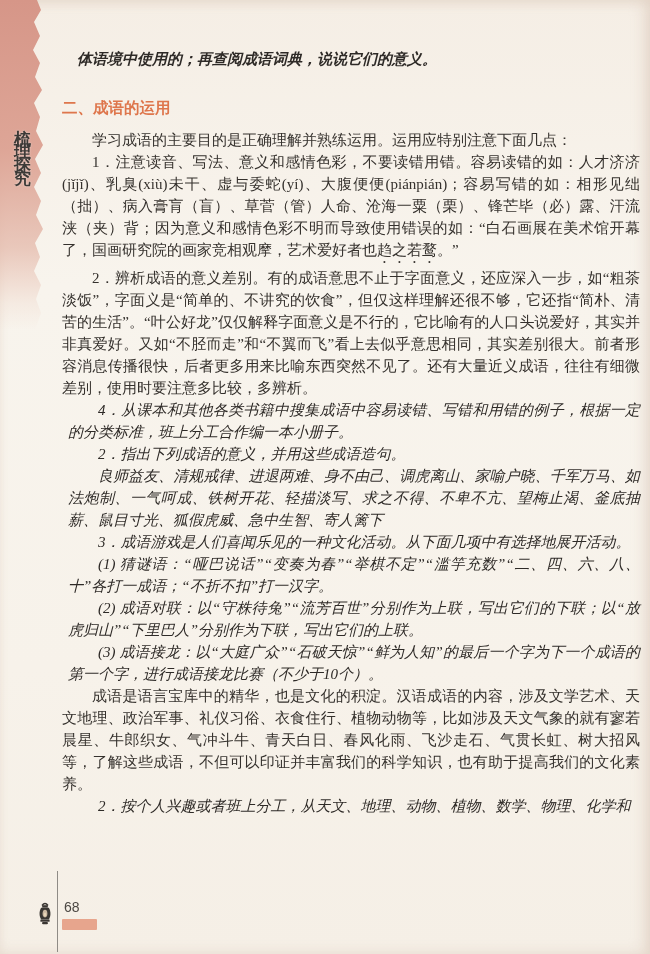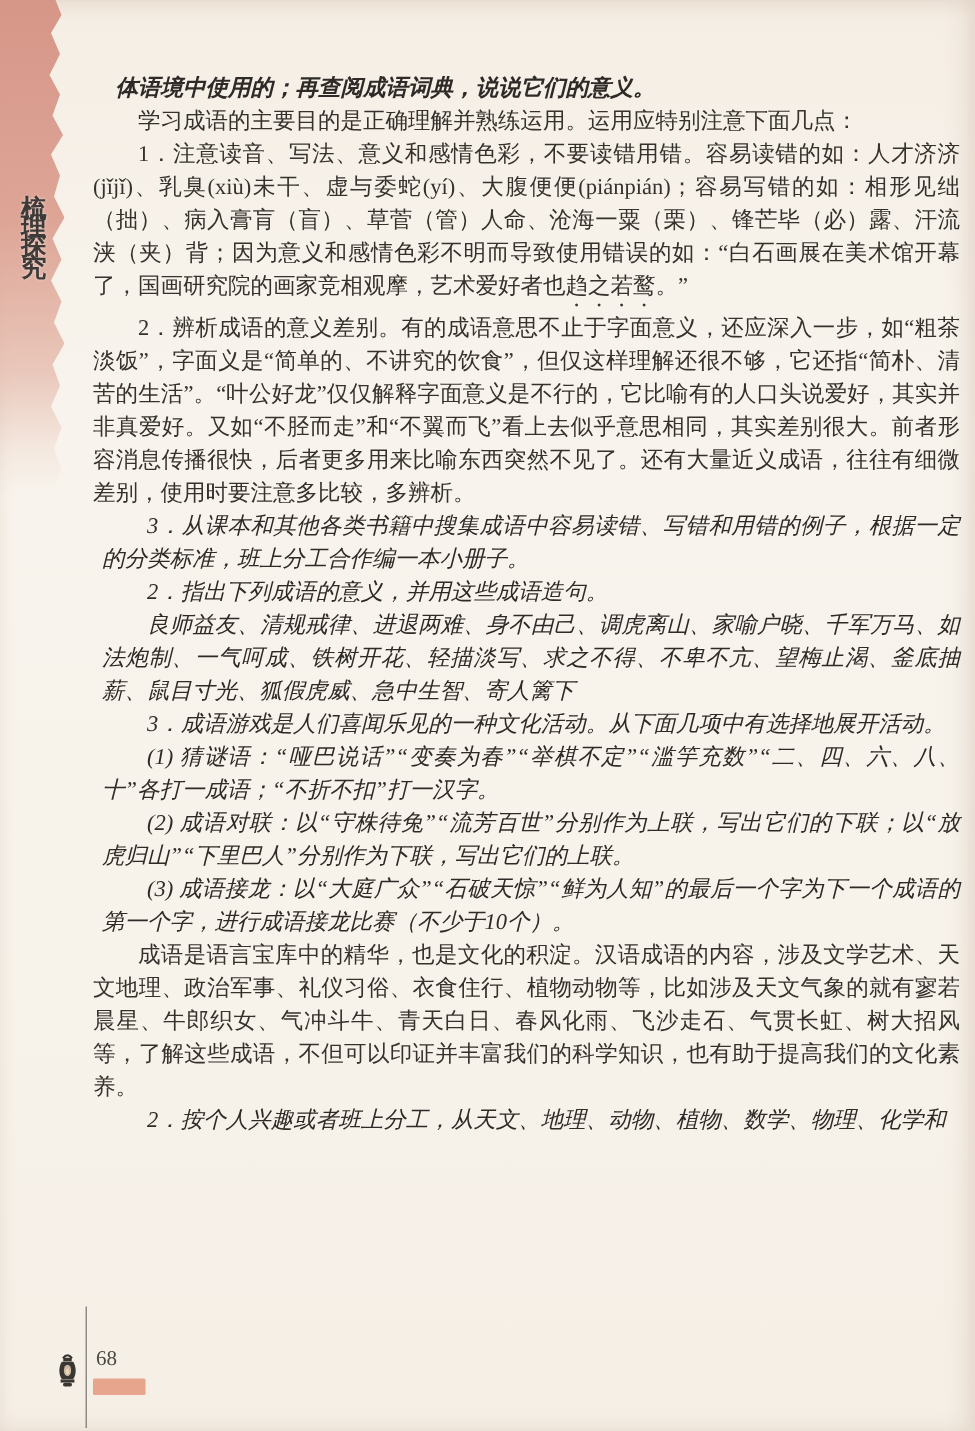--- a/index.html
+++ b/index.html
@@ -47,47 +47,48 @@
     -webkit-text-emphasis:filled dot #3a3632;
     -webkit-text-emphasis-position:under right;
     text-emphasis:filled dot #3a3632;
     text-emphasis-position:under right;
   }
   
   .lamp { position:absolute; left:37px; top:902px; }
   .page-divider { position:absolute; left:57px; top:871px; width:1px; height:81px; background:#8f8b86; }
   .page-num {
     position:absolute; left:64px; top:899px;
-    font-family:Liberation Serif, serif; font-size:14px; color:#4b4743;
+    font-family:Liberation Sans, sans-serif; font-size:14px; color:#4b4743;
   }
   .footer-badge {
     position:absolute; left:62px; top:919px; width:35px; height:11px;
     background:#e59c83; opacity:0.9; border-radius:1px;
   }
 </style>
 </head>
 <body>
 
 <div class="page">
 
   <div class="side-strip"></div>
   <div class="side-label">梳理探究</div>
 
   <div class="content">
 
     <p class="kai intro">体语境中使用的；再查阅成语词典，说说它们的意义。</p>
 
+    <h3 class="sec">二、成语的运用</h3>
 
     <p class="indent">学习成语的主要目的是正确理解并熟练运用。运用应特别注意下面几点：</p>
 
     <p class="indent"><span>1．注意读音、写法、意义和感情色彩，不要读错用错。容易读错的如：人才济济(jǐjǐ)、乳臭(xiù)未干、虚与委蛇(yí)、大腹便便(piánpián)；容易写错的如：相形见绌（拙）、病入膏肓（盲）、草菅（管）人命、沧海一粟（栗）、锋芒毕（必）露、汗流浃（夹）背；因为意义和感情色彩不明而导致使用错误的如：“白石画展在美术馆开幕了，国画研究院的画家竞相观摩，艺术爱好者也</span><span class="emph">趋之若鹜</span><span>。”</span></p>
 
     <p class="indent">2．辨析成语的意义差别。有的成语意思不止于字面意义，还应深入一步，如“粗茶淡饭”，字面义是“简单的、不讲究的饮食”，但仅这样理解还很不够，它还指“简朴、清苦的生活”。“叶公好龙”仅仅解释字面意义是不行的，它比喻有的人口头说爱好，其实并非真爱好。又如“不胫而走”和“不翼而飞”看上去似乎意思相同，其实差别很大。前者形容消息传播很快，后者更多用来比喻东西突然不见了。还有大量近义成语，往往有细微差别，使用时要注意多比较，多辨析。</p>
 
-    <p class="kai indent">3．从课本和其他各类书籍中搜集成语中容易读错、写错和用错的例子，根据一定的分类标准，班上分工合作编一本小册子。</p>
+    <p class="kai indent">4．从课本和其他各类书籍中搜集成语中容易读错、写错和用错的例子，根据一定的分类标准，班上分工合作编一本小册子。</p>
     <p class="kai indent">2．指出下列成语的意义，并用这些成语造句。</p>
     <p class="kai indent">良师益友、清规戒律、进退两难、身不由己、调虎离山、家喻户晓、千军万马、如法炮制、一气呵成、铁树开花、轻描淡写、求之不得、不卑不亢、望梅止渴、釜底抽薪、鼠目寸光、狐假虎威、急中生智、寄人篱下</p>
     <p class="kai indent">3．成语游戏是人们喜闻乐见的一种文化活动。从下面几项中有选择地展开活动。</p>
     <p class="kai indent">(1) 猜谜语：“哑巴说话”“变奏为春”“举棋不定”“滥竽充数”“二、四、六、八、十”各打一成语；“不折不扣”打一汉字。</p>
     <p class="kai indent">(2) 成语对联：以“守株待兔”“流芳百世”分别作为上联，写出它们的下联；以“放虎归山”“下里巴人”分别作为下联，写出它们的上联。</p>
     <p class="kai indent">(3) 成语接龙：以“大庭广众”“石破天惊”“鲜为人知”的最后一个字为下一个成语的第一个字，进行成语接龙比赛（不少于10个）。</p>
 
 
     <p class="indent">成语是语言宝库中的精华，也是文化的积淀。汉语成语的内容，涉及文学艺术、天文地理、政治军事、礼仪习俗、衣食住行、植物动物等，比如涉及天文气象的就有寥若晨星、牛郎织女、气冲斗牛、青天白日、春风化雨、飞沙走石、气贯长虹、树大招风等，了解这些成语，不但可以印证并丰富我们的科学知识，也有助于提高我们的文化素养。</p>
 

